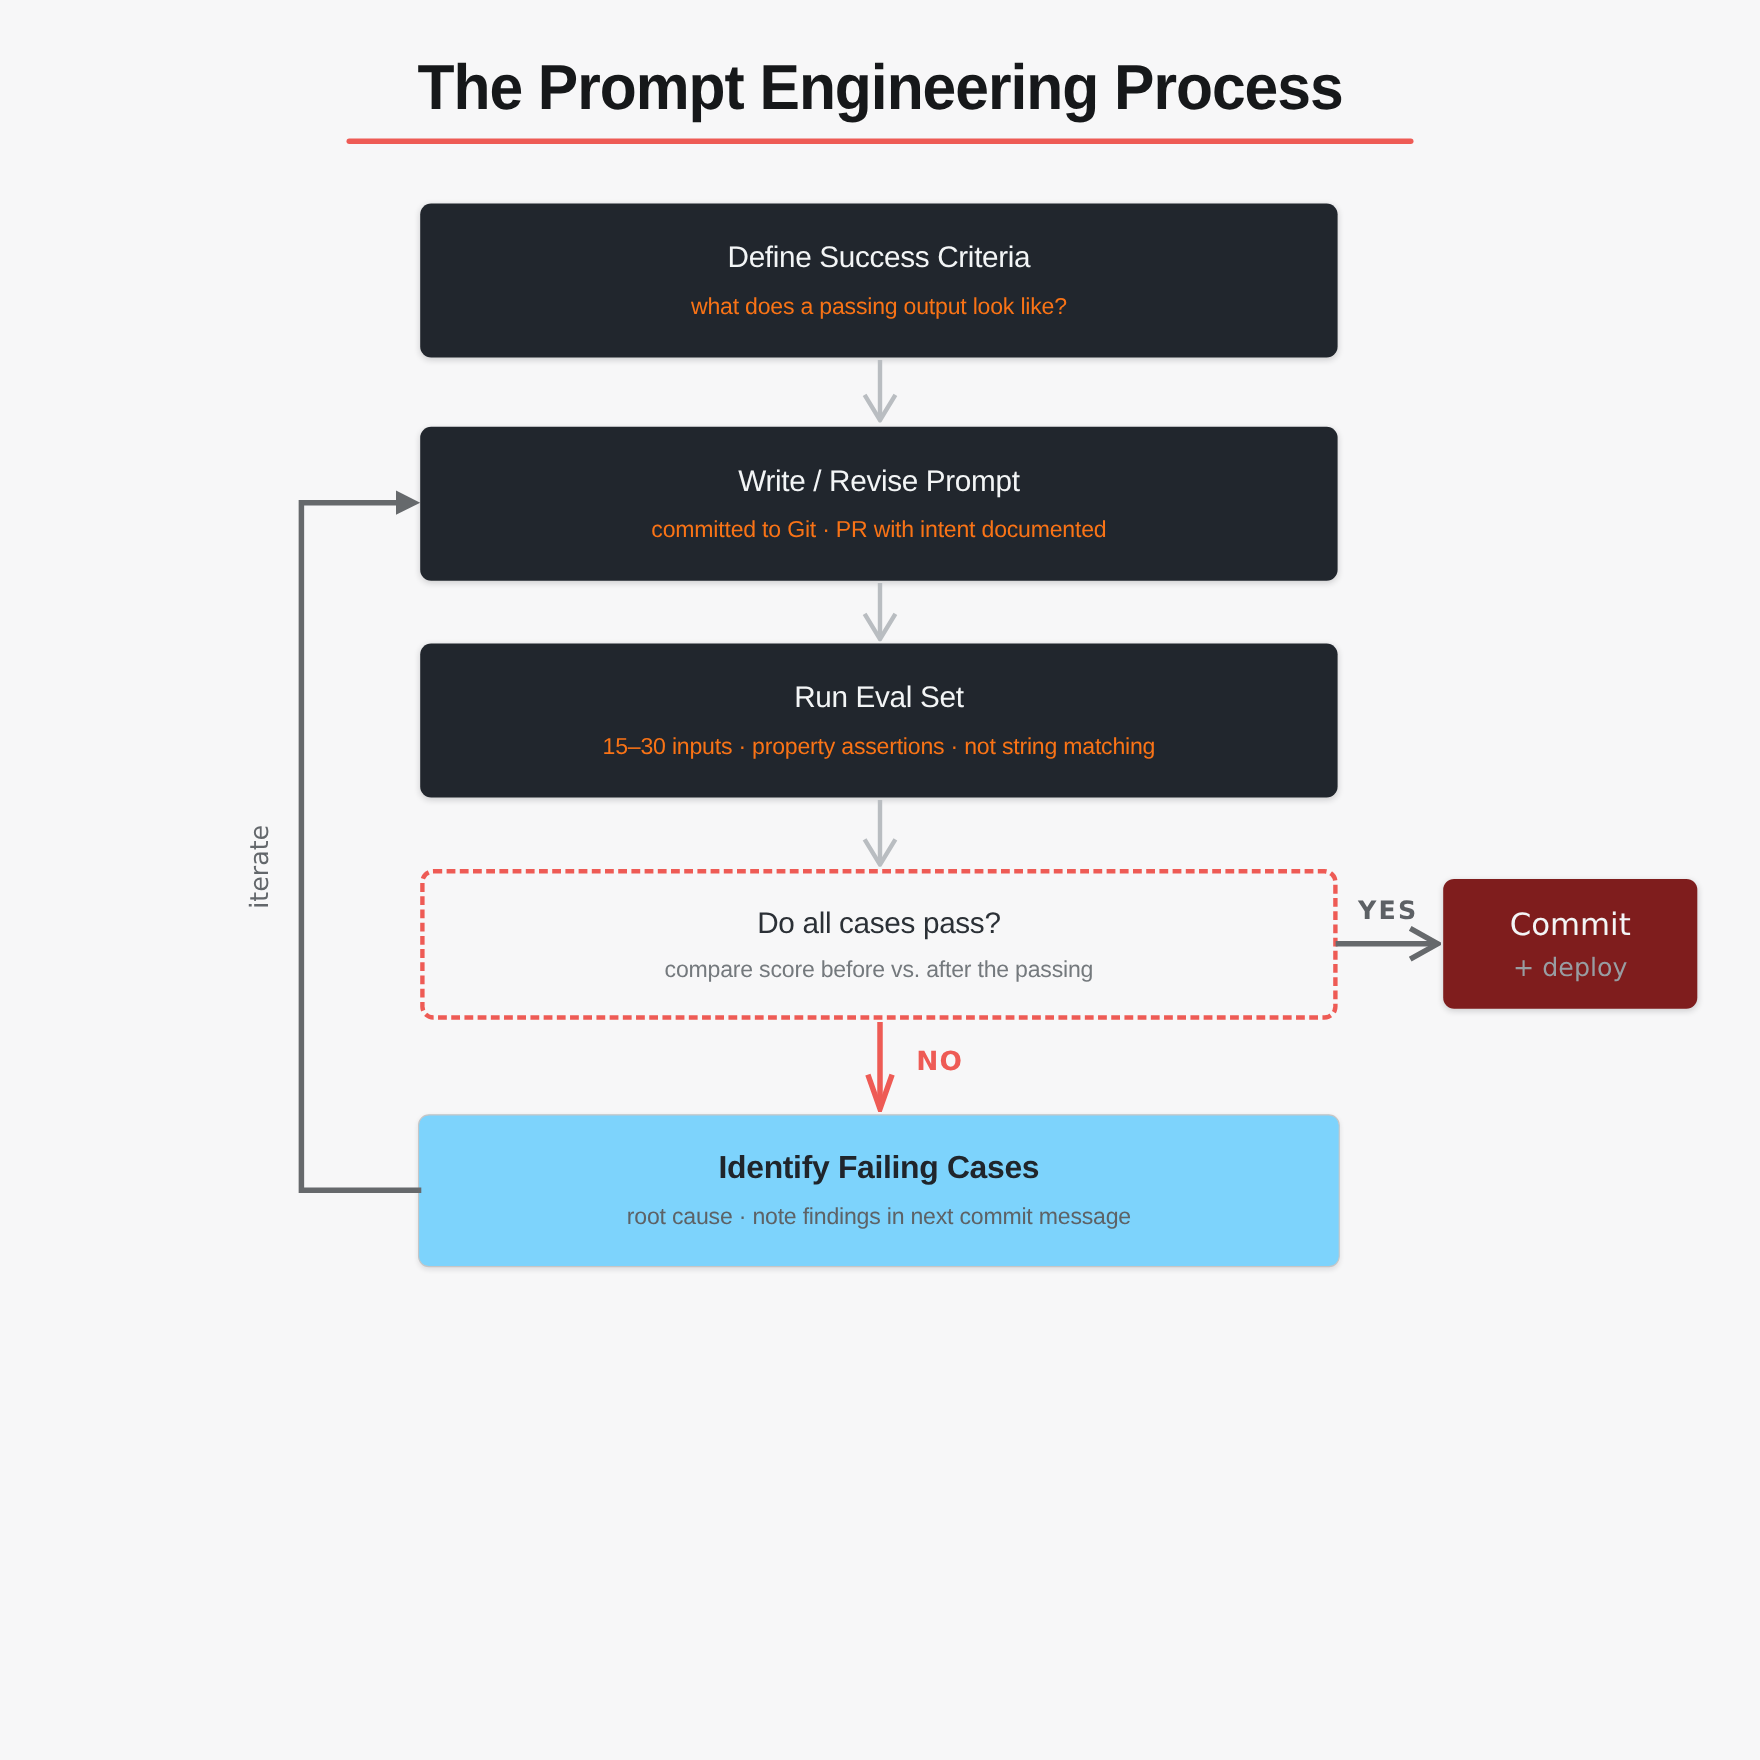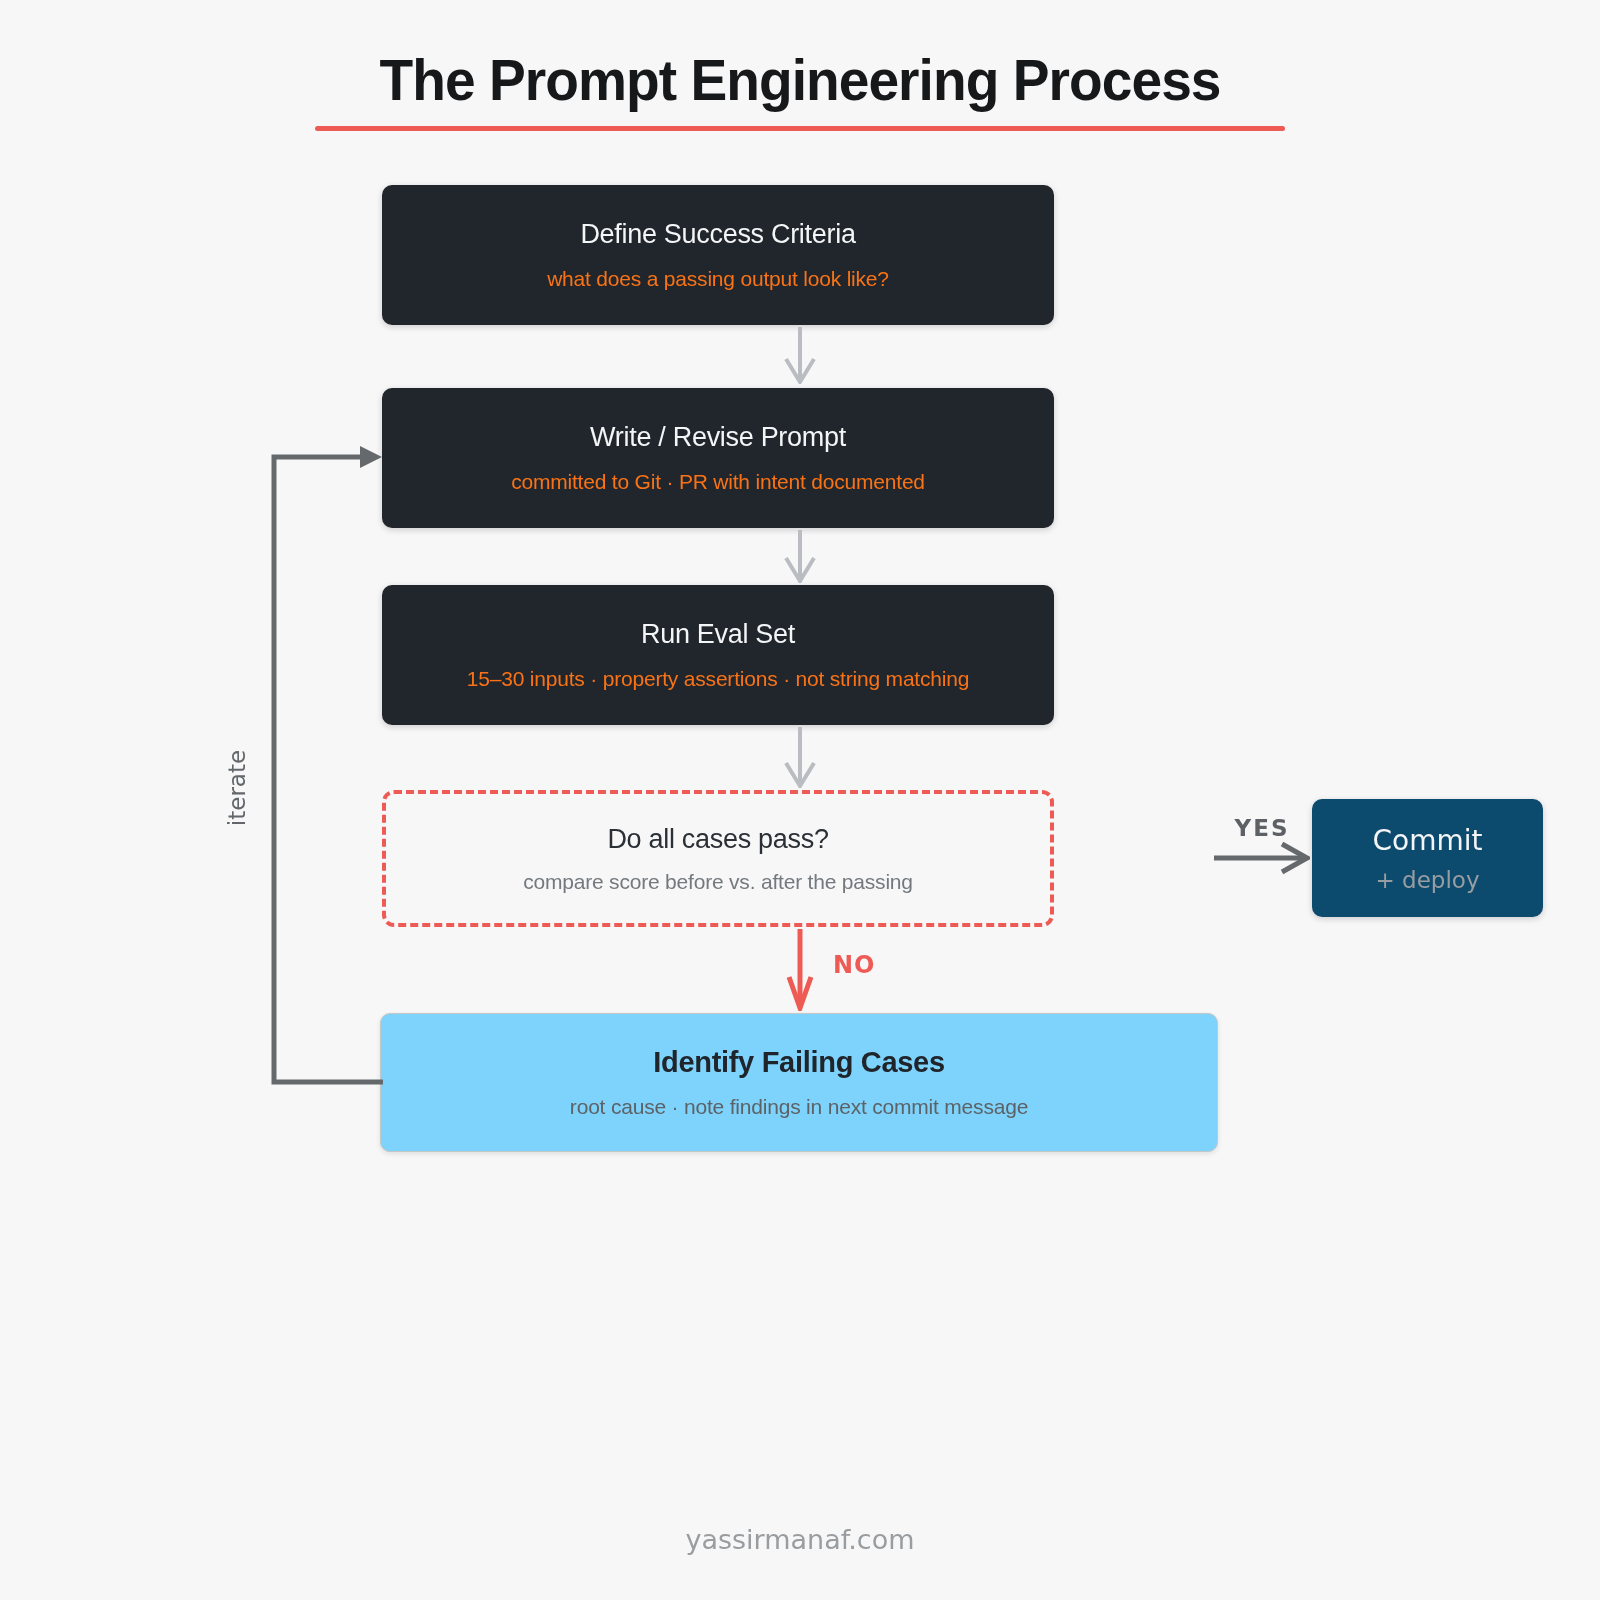--- a/index.html
+++ b/index.html
@@ -30,21 +30,21 @@
     left: 315px; top: 126px;
     width: 970px; height: 5px;
     background: #ee5b55;
     border-radius: 3px;
   }
 
   
   .node {
     position: absolute;
     left: 382px;
-    width: 672px;
+    width: 834px;
     border-radius: 10px;
     display: flex;
     flex-direction: column;
     align-items: center;
     justify-content: center;
     gap: 17px;
     text-align: center;
   }
   .node-dark {
     background: #21262d;
@@ -81,21 +81,21 @@
     border: 1.5px solid #c5c6c7;
     box-shadow: 0 2px 5px rgba(20,24,30,0.10);
     gap: 16px;
   }
   .node-identify .node-title { color: #20252b; font-size: 29px; font-weight: bold; letter-spacing: -0.3px; }
   .node-identify .node-sub   { color: #5d6266; font-size: 21px; letter-spacing: -0.2px; }
 
   .node-commit {
     left: 1312px; top: 799px;
     width: 231px; height: 118px;
-    background: #0c4a6e;
+    background: #7f1d1d;
     border-radius: 10px;
     box-shadow: 0 2px 6px rgba(20,24,30,0.18);
     gap: 10px;
     font-family: "DejaVu Sans", sans-serif;
   }
   .node-commit .node-title { color: #f3f5f6; font-size: 28px; }
   .node-commit .node-sub   { color: #989da2; font-size: 23px; }
 
   
   .connector { position: absolute; }
@@ -202,15 +202,14 @@
     <div class="node-title">Identify Failing Cases</div>
     <div class="node-sub">root cause · note findings in next commit message</div>
   </div>
 
   <div class="label-iterate">iterate</div>
   <svg class="connector" style="left:248px; top:430px;" width="148" height="660" viewBox="0 0 148 660">
     <polyline points="135,652 26,652 26,27 118,27" fill="none" stroke="#66696c" stroke-width="5"></polyline>
     <polygon points="134,27 112,16 112,38" fill="#66696c"></polygon>
   </svg>
 
-  <div class="footer">yassirmanaf.com</div>
 
 </div>
 
 </body></html>

